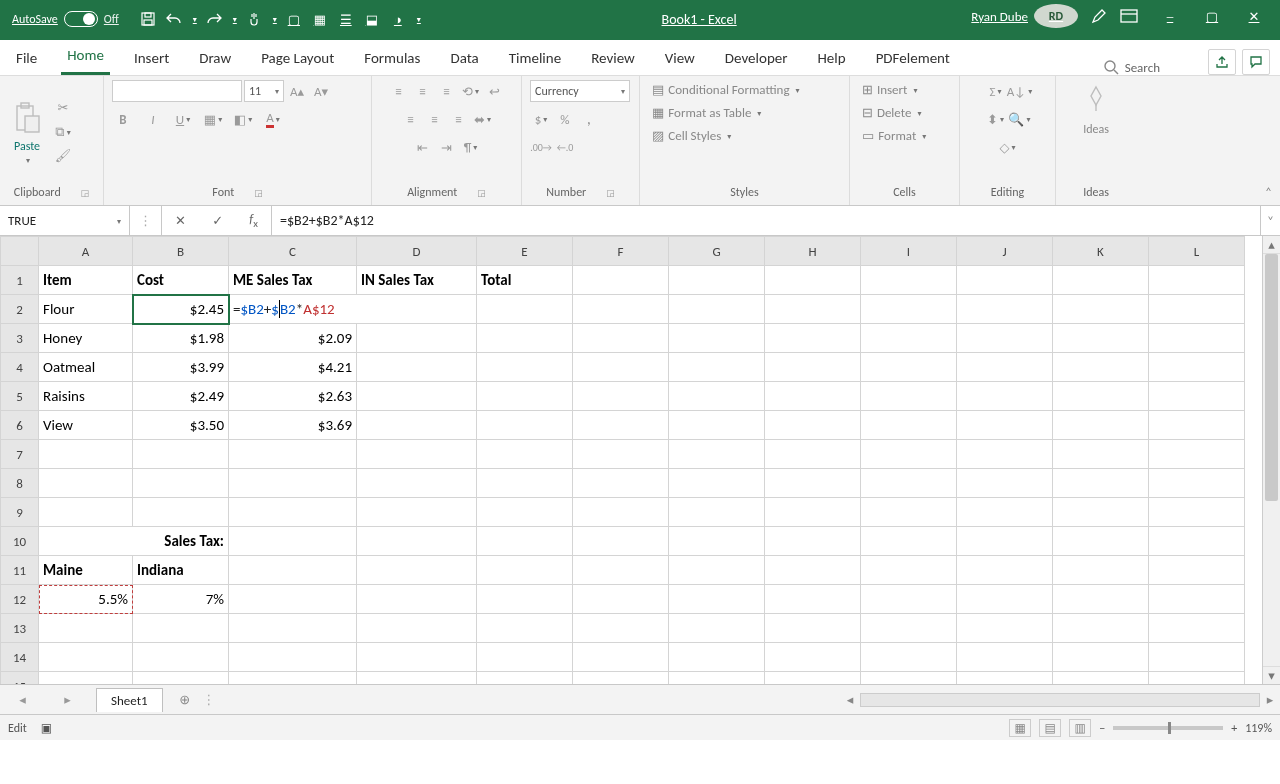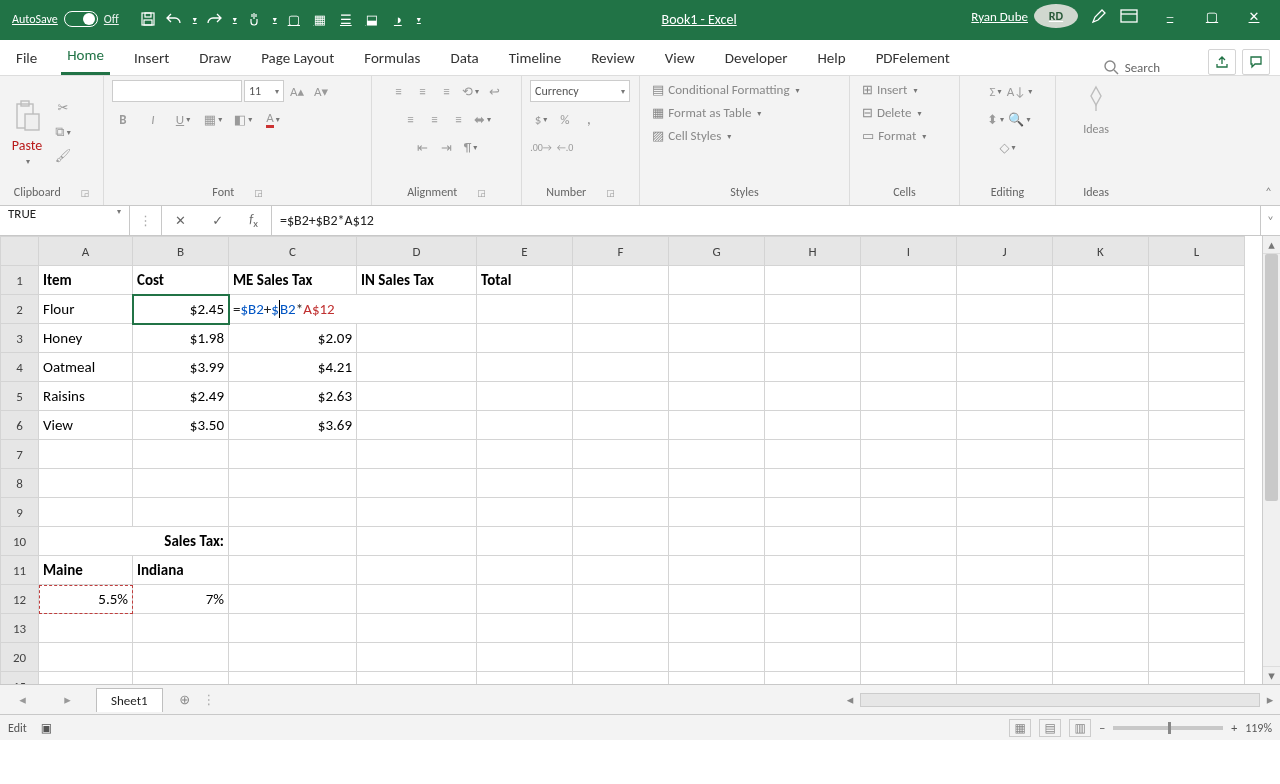--- a/index.html
+++ b/index.html
@@ -40,21 +40,21 @@
 .fontbox { width: 130px; height: 22px; border: 1px solid #ccc; background: #fff; }
 .sizebox { width: 40px; height: 22px; border: 1px solid #ccc; background: #fff; display: flex; align-items: center; padding: 0 4px; font-size: 12px; color: #555; justify-content: space-between; }
 .dd { font-size: 8px; color: #777; margin-left: 2px; }
 .row { display: flex; gap: 2px; align-items: center; }
 .collapse { position: absolute; right: 8px; bottom: 6px; color: #888; }
 .cellsbtn { display: flex; align-items: center; gap: 4px; color: #888; font-size: 13px; padding: 2px 4px; }
 .styles-item { color: #888; font-size: 13px; padding: 2px 4px; display: flex; align-items: center; gap: 4px; }
 
 
 .fbar { height: 30px; background: #fff; border-bottom: 1px solid #c8c8c8; display: flex; align-items: stretch; }
-.namebox { width: 130px; border-right: 1px solid #c8c8c8; display: flex; align-items: flex-start; padding: 0 8px; justify-content: space-between; font-size: 13px; }
+.namebox { width: 130px; border-right: 1px solid #c8c8c8; display: flex; align-items: center; padding: 0 8px; justify-content: space-between; font-size: 13px; }
 .fbar .mid { width: 32px; border-right: 1px solid #c8c8c8; display: flex; align-items: center; justify-content: center; color: #aaa; }
 .fbar .icons { width: 110px; border-right: 1px solid #c8c8c8; display: flex; align-items: center; justify-content: space-around; color: #666; }
 .fbar .formula { flex: 1; display: flex; align-items: center; padding: 0 8px; font-size: 14px; color: #222; }
 .fbar .expand { width: 20px; border-left: 1px solid #c8c8c8; display: flex; align-items: center; justify-content: center; color: #888; }
 
 
 .sheet-wrap { display: flex; height: 448px; }
 .sheet { flex: 1; position: relative; overflow: hidden; }
 table.grid { border-collapse: collapse; table-layout: fixed; }
 table.grid th, table.grid td { border: 1px solid #d4d4d4; height: 29px; font-size: 15px; padding: 0 4px; color: #000; }
@@ -219,21 +219,21 @@
   <div class="group" style="width:104px">
     <div class="content" style="gap:6px">
       <div class="stackv" style="align-items:center">
         <span class="ribbtn big">
           <svg width="28" height="32" viewBox="0 0 28 32" fill="none" stroke="#bdbdbd" stroke-width="1.4">
               <rect x="4" y="4" width="16" height="24"></rect>
               <rect x="8" y="1" width="8" height="5"></rect>
               <rect x="12" y="14" width="14" height="16" fill="#efefef"></rect>
             </svg>
         </span>
-        <span style="font-size:14px;color:#b91c1c">Paste</span>
+        <span style="font-size:12px;color:#0f766e">Paste</span>
         <span class="dd">▾</span>
       </div>
       <div class="stackv">
         <span class="ribbtn">✂</span>
         <span class="ribbtn">⧉<span class="dd">▾</span></span>
         <span class="ribbtn">🖌</span>
       </div>
     </div>
     <div class="label">
         <span>Clipboard</span>
@@ -653,21 +653,21 @@
             <td></td>
             <td></td>
             <td></td>
             <td></td>
             <td></td>
             <td></td>
             <td></td>
             <td></td>
           </tr>
   <tr>
-            <th class="rowhdr">20</th>
+            <th class="rowhdr">14</th>
             <td></td>
             <td></td>
             <td></td>
             <td></td>
             <td></td>
             <td></td>
             <td></td>
             <td></td>
             <td></td>
             <td></td>

